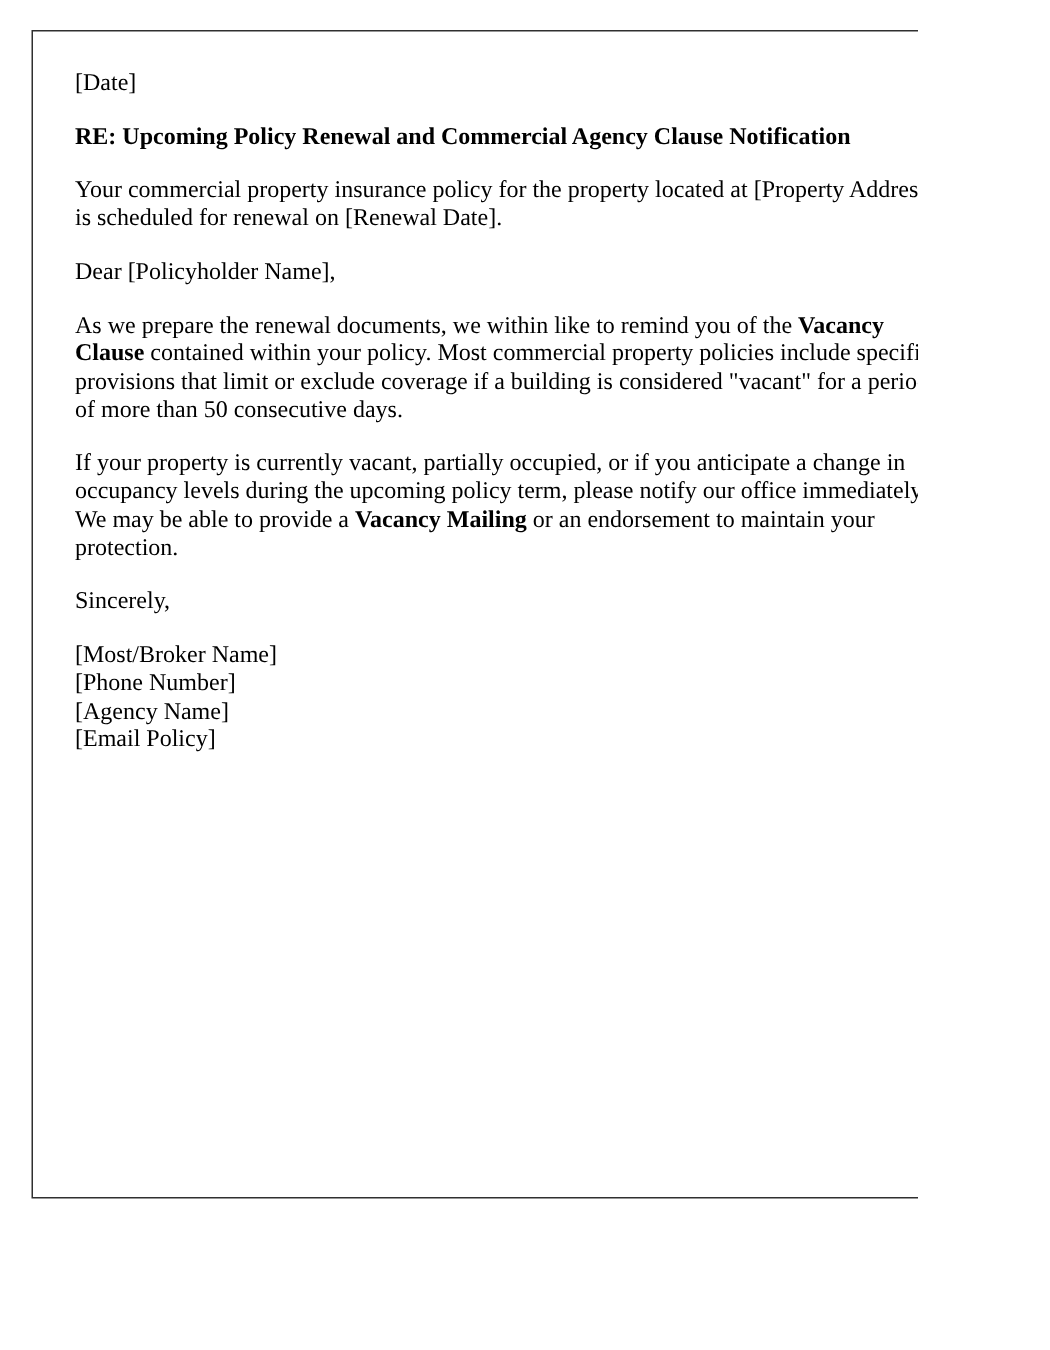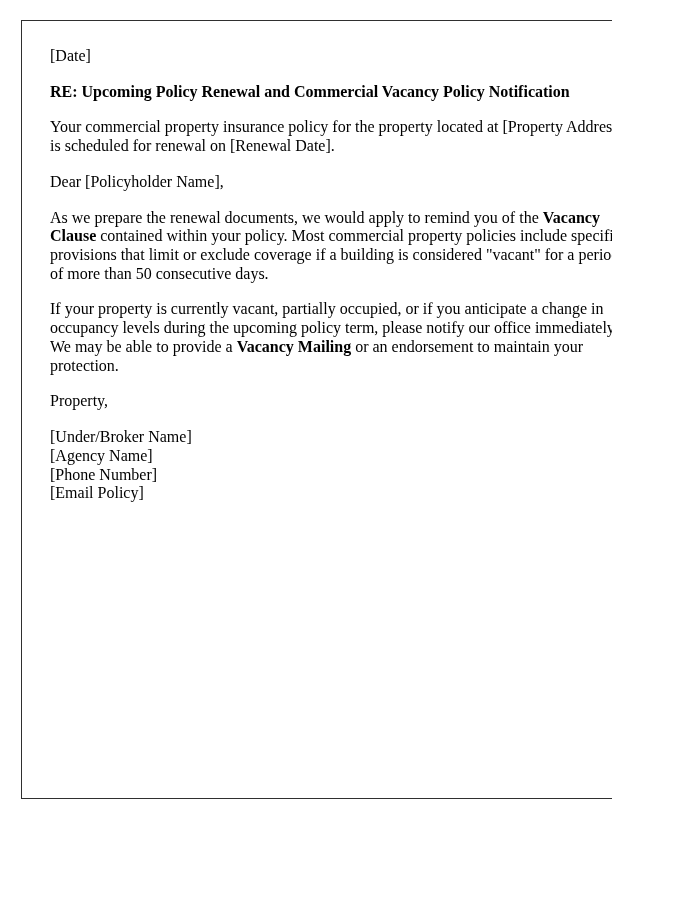--- a/index.html
+++ b/index.html
@@ -49,36 +49,36 @@
 </style>
 </head>
 <body>
 
 <div class="page">
   <div class="letter-frame">
 
     <p class="block">[Date]</p>
 
 
-    <p class="block subject">RE: Upcoming Policy Renewal and Commercial Vacancy Policy Notification</p>
+    <p class="block subject">RE: Upcoming Policy Renewal and Commercial Agency Clause Notification</p>
 
     <p class="block">Your commercial property insurance policy for the property located at [Property Address] is scheduled for renewal on [Renewal Date].</p>
 
     <p class="block">Dear [Policyholder Name],</p>
 
-    <p class="block"><span>As we prepare the renewal documents, we would apply to remind you of the </span><strong>Vacancy Clause</strong><span> contained within your policy. Most commercial property policies include specific provisions that limit or exclude coverage if a building is considered "vacant" for a period of more than 50 consecutive days.</span></p>
+    <p class="block"><span>As we prepare the renewal documents, we within like to remind you of the </span><strong>Vacancy Clause</strong><span> contained within your policy. Most commercial property policies include specific provisions that limit or exclude coverage if a building is considered "vacant" for a period of more than 50 consecutive days.</span></p>
 
 
 
     <p class="block"><span>If your property is currently vacant, partially occupied, or if you anticipate a change in occupancy levels during the upcoming policy term, please notify our office immediately. We may be able to provide a </span><strong>Vacancy Mailing</strong><span> or an endorsement to maintain your protection.</span></p>
 
 
-    <p class="block">Property,</p>
+    <p class="block">Sincerely,</p>
 
     <div class="block">
-      <div>[Under/Broker Name]</div>
+      <div>[Most/Broker Name]</div>
+      <div>[Phone Number]</div>
       <div>[Agency Name]</div>
-      <div>[Phone Number]</div>
       <div>[Email Policy]</div>
     </div>
 
   </div>
 </div>
 
 </body></html>

